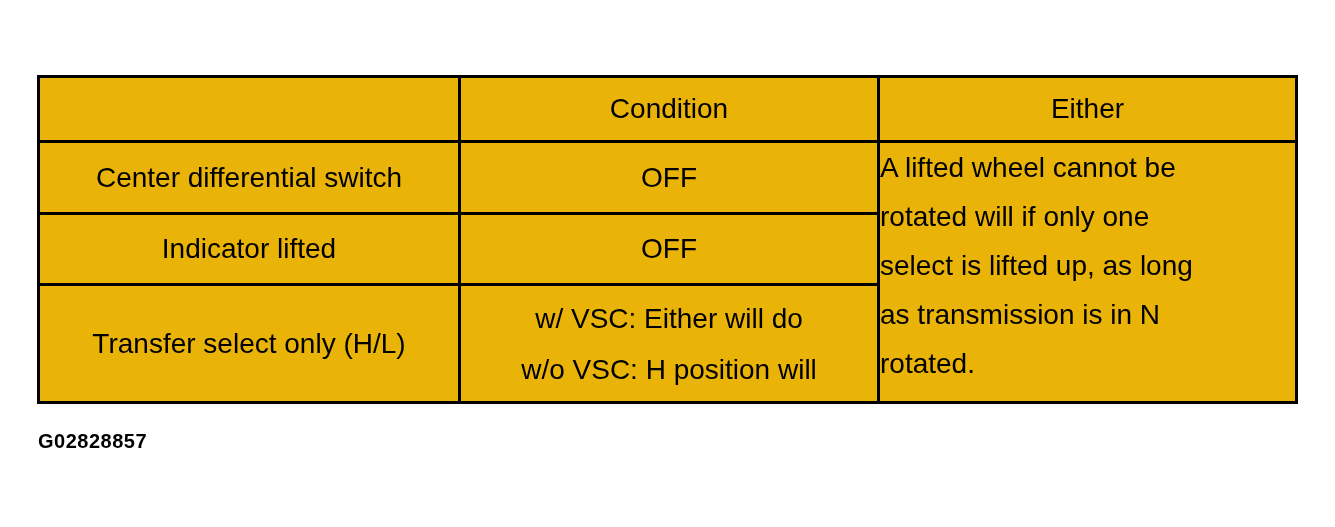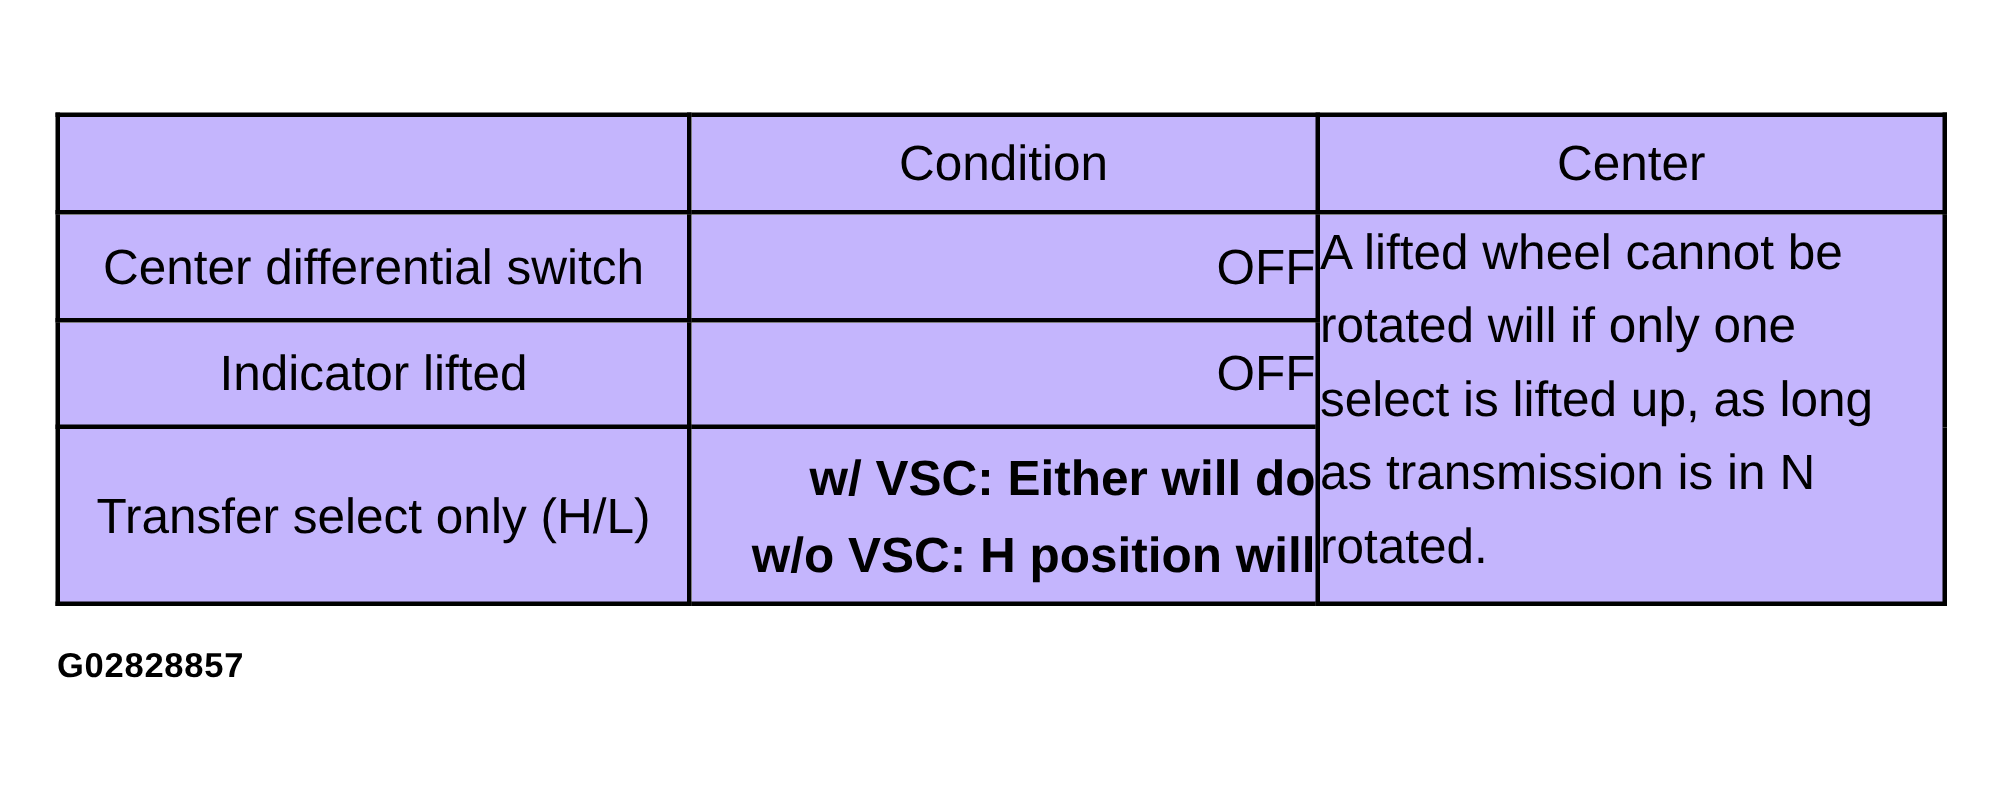--- a/index.html
+++ b/index.html
@@ -21,83 +21,82 @@
   table.spec-table {
     position: absolute;
     left: 37px;
     top: 75px;
     border-collapse: collapse;
     table-layout: fixed;
     width: 1258px;
   }
   table.spec-table td {
     border: 3px solid #000000;
-    font-size: 33px;
+    font-size: 28px;
     line-height: 1.2;
     padding: 0;
-    background: #c4b5fd;
+    background: #eab308;
     overflow: hidden;
   }
   tr.header-row     { height: 65px; }
   tr.body-row-1     { height: 72px; }
   tr.body-row-2     { height: 71px; }
   tr.body-row-3     { height: 118px; }
 
   td.header-cell {
     text-align: center;
     vertical-align: middle;
   }
   td.label-cell {
     text-align: center;
     vertical-align: middle;
     padding-left: 17px;
   }
   td.cond-cell {
-    text-align: right;
+    text-align: center;
     vertical-align: middle;
   }
   td.cond-cell .cond-line {
     line-height: 51px;
-    font-weight: bold;
   }
   td.wheel-cell {
     vertical-align: top;
     text-align: left;
     padding: 9px 8px 0 13px;
     margin-left: 28px;
   }
   td.wheel-cell .wheel-line {
     line-height: 49px;
     white-space: nowrap;
   }
   .figure-id {
     position: absolute;
     left: 38px;
     top: 430px;
-    font-size: 23px;
+    font-size: 20px;
     font-weight: bold;
     letter-spacing: 0.5px;
   }
 </style>
 </head>
 <body>
 
 <div class="page">
 
   <table class="spec-table">
     <colgroup>
       <col style="width:421px">
       <col style="width:419px">
       <col style="width:418px">
     </colgroup>
     <tbody>
       <tr class="header-row">
         <td class="header-cell"></td>
         <td class="header-cell">Condition</td>
-        <td class="header-cell">Center</td>
+        <td class="header-cell">Either</td>
       </tr>
 
       <tr class="body-row-1">
         <td class="label-cell">Center differential switch</td>
         <td class="cond-cell">OFF</td>
         <td class="wheel-cell" rowspan="3">
           <div class="wheel-line">A lifted wheel cannot be</div>
           <div class="wheel-line">rotated will if only one</div>
           <div class="wheel-line">select is lifted up, as long</div>
           <div class="wheel-line">as transmission is in N</div>

